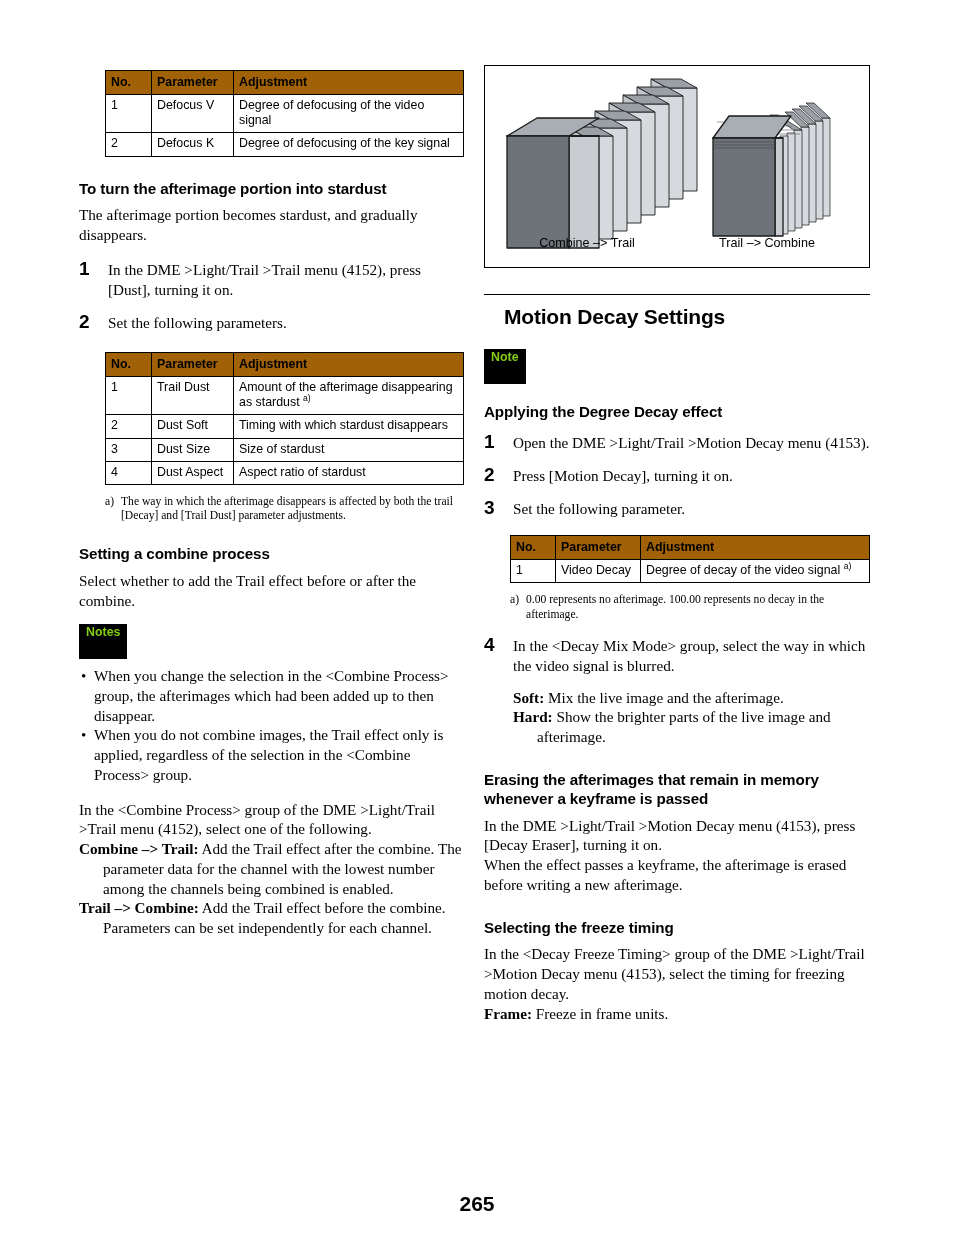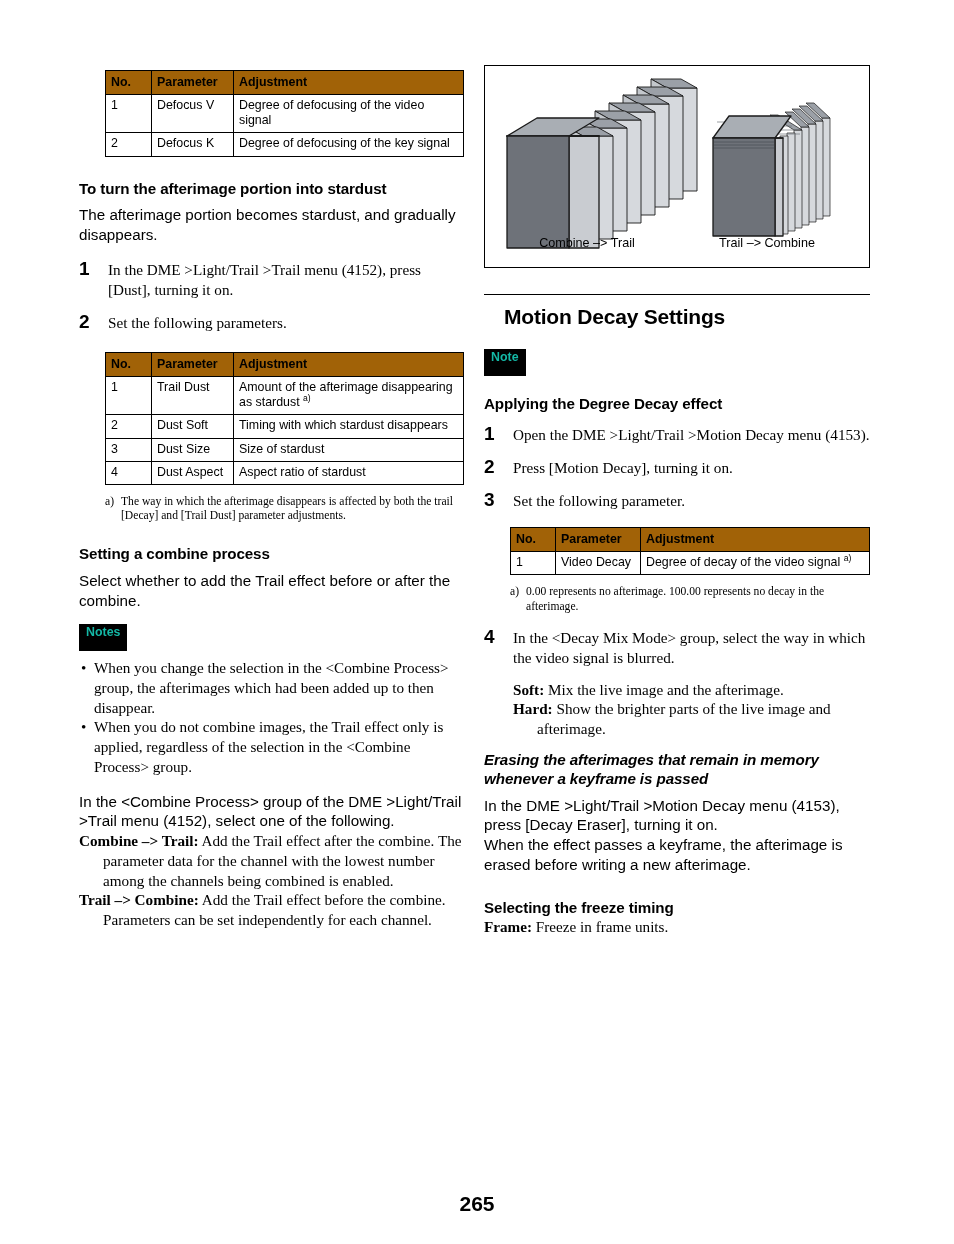--- a/index.html
+++ b/index.html
@@ -79,21 +79,21 @@
   }
   hr.rule {
     border: none;
     border-top: 1.6px solid #000;
     margin: 0;
     height: 0;
   }
 
   
   p.body {
-    font-family: Liberation Sans, sans-serif;
+    font-family: Liberation Serif, serif;
     font-size: 15.2px;
     line-height: 1.30;
     margin: 0;
   }
 
   
   .step {
     position: relative;
     padding-left: 29px;
     font-family: "Liberation Serif", serif;
@@ -106,25 +106,25 @@
     top: -3px;
     font-family: "Liberation Sans", sans-serif;
     font-weight: bold;
     font-size: 19px;
   }
 
   
   .note-badge {
     display: inline-block;
     background: #000;
-    color: #14b8a6;
+    color: #84cc16;
     font-family: "Liberation Sans", sans-serif;
     font-size: 12.4px;
     font-weight: bold;
-    padding: 2px 7px 11px 7px;
+    padding: 2px 7px 19px 7px;
     line-height: 1.1;
   }
 
   
   ul.bullets {
     margin: 0;
     padding: 0;
     list-style: none;
     font-family: "Liberation Serif", serif;
     font-size: 15.2px;
@@ -453,25 +453,26 @@
 
     <div style="margin-top:12px; padding-left:29px;">
       <div class="defn">
         <b>Soft:</b><span> Mix the live image and the afterimage.</span>
       </div>
       <div class="defn">
         <b>Hard:</b><span> Show the brighter parts of the live image and afterimage.</span>
       </div>
     </div>
 
-    <h3 class="sub-head" style="margin-top:12px;font-style:italic;">Erasing the afterimages that remain in memory whenever a keyframe is passed</h3>
+    <h3 class="sub-head" style="margin-top:24px;">Erasing the afterimages that remain in memory whenever a keyframe is passed</h3>
     <p class="body" style="margin-top:7px;">In the DME &gt;Light/Trail &gt;Motion Decay menu (4153), press [Decay Eraser], turning it on.</p>
     <p class="body">When the effect passes a keyframe, the afterimage is erased before writing a new afterimage.</p>
 
     <h3 class="sub-head" style="margin-top:24px;">Selecting the freeze timing</h3>
+    <p class="body" style="margin-top:7px;">In the &lt;Decay Freeze Timing&gt; group of the DME &gt;Light/Trail &gt;Motion Decay menu (4153), select the timing for freezing motion decay.</p>
     <div class="defn">
       <b>Frame:</b><span> Freeze in frame units.</span>
     </div>
 
   </div>
 
   <div class="page-number">265</div>
 
 </div>
 

